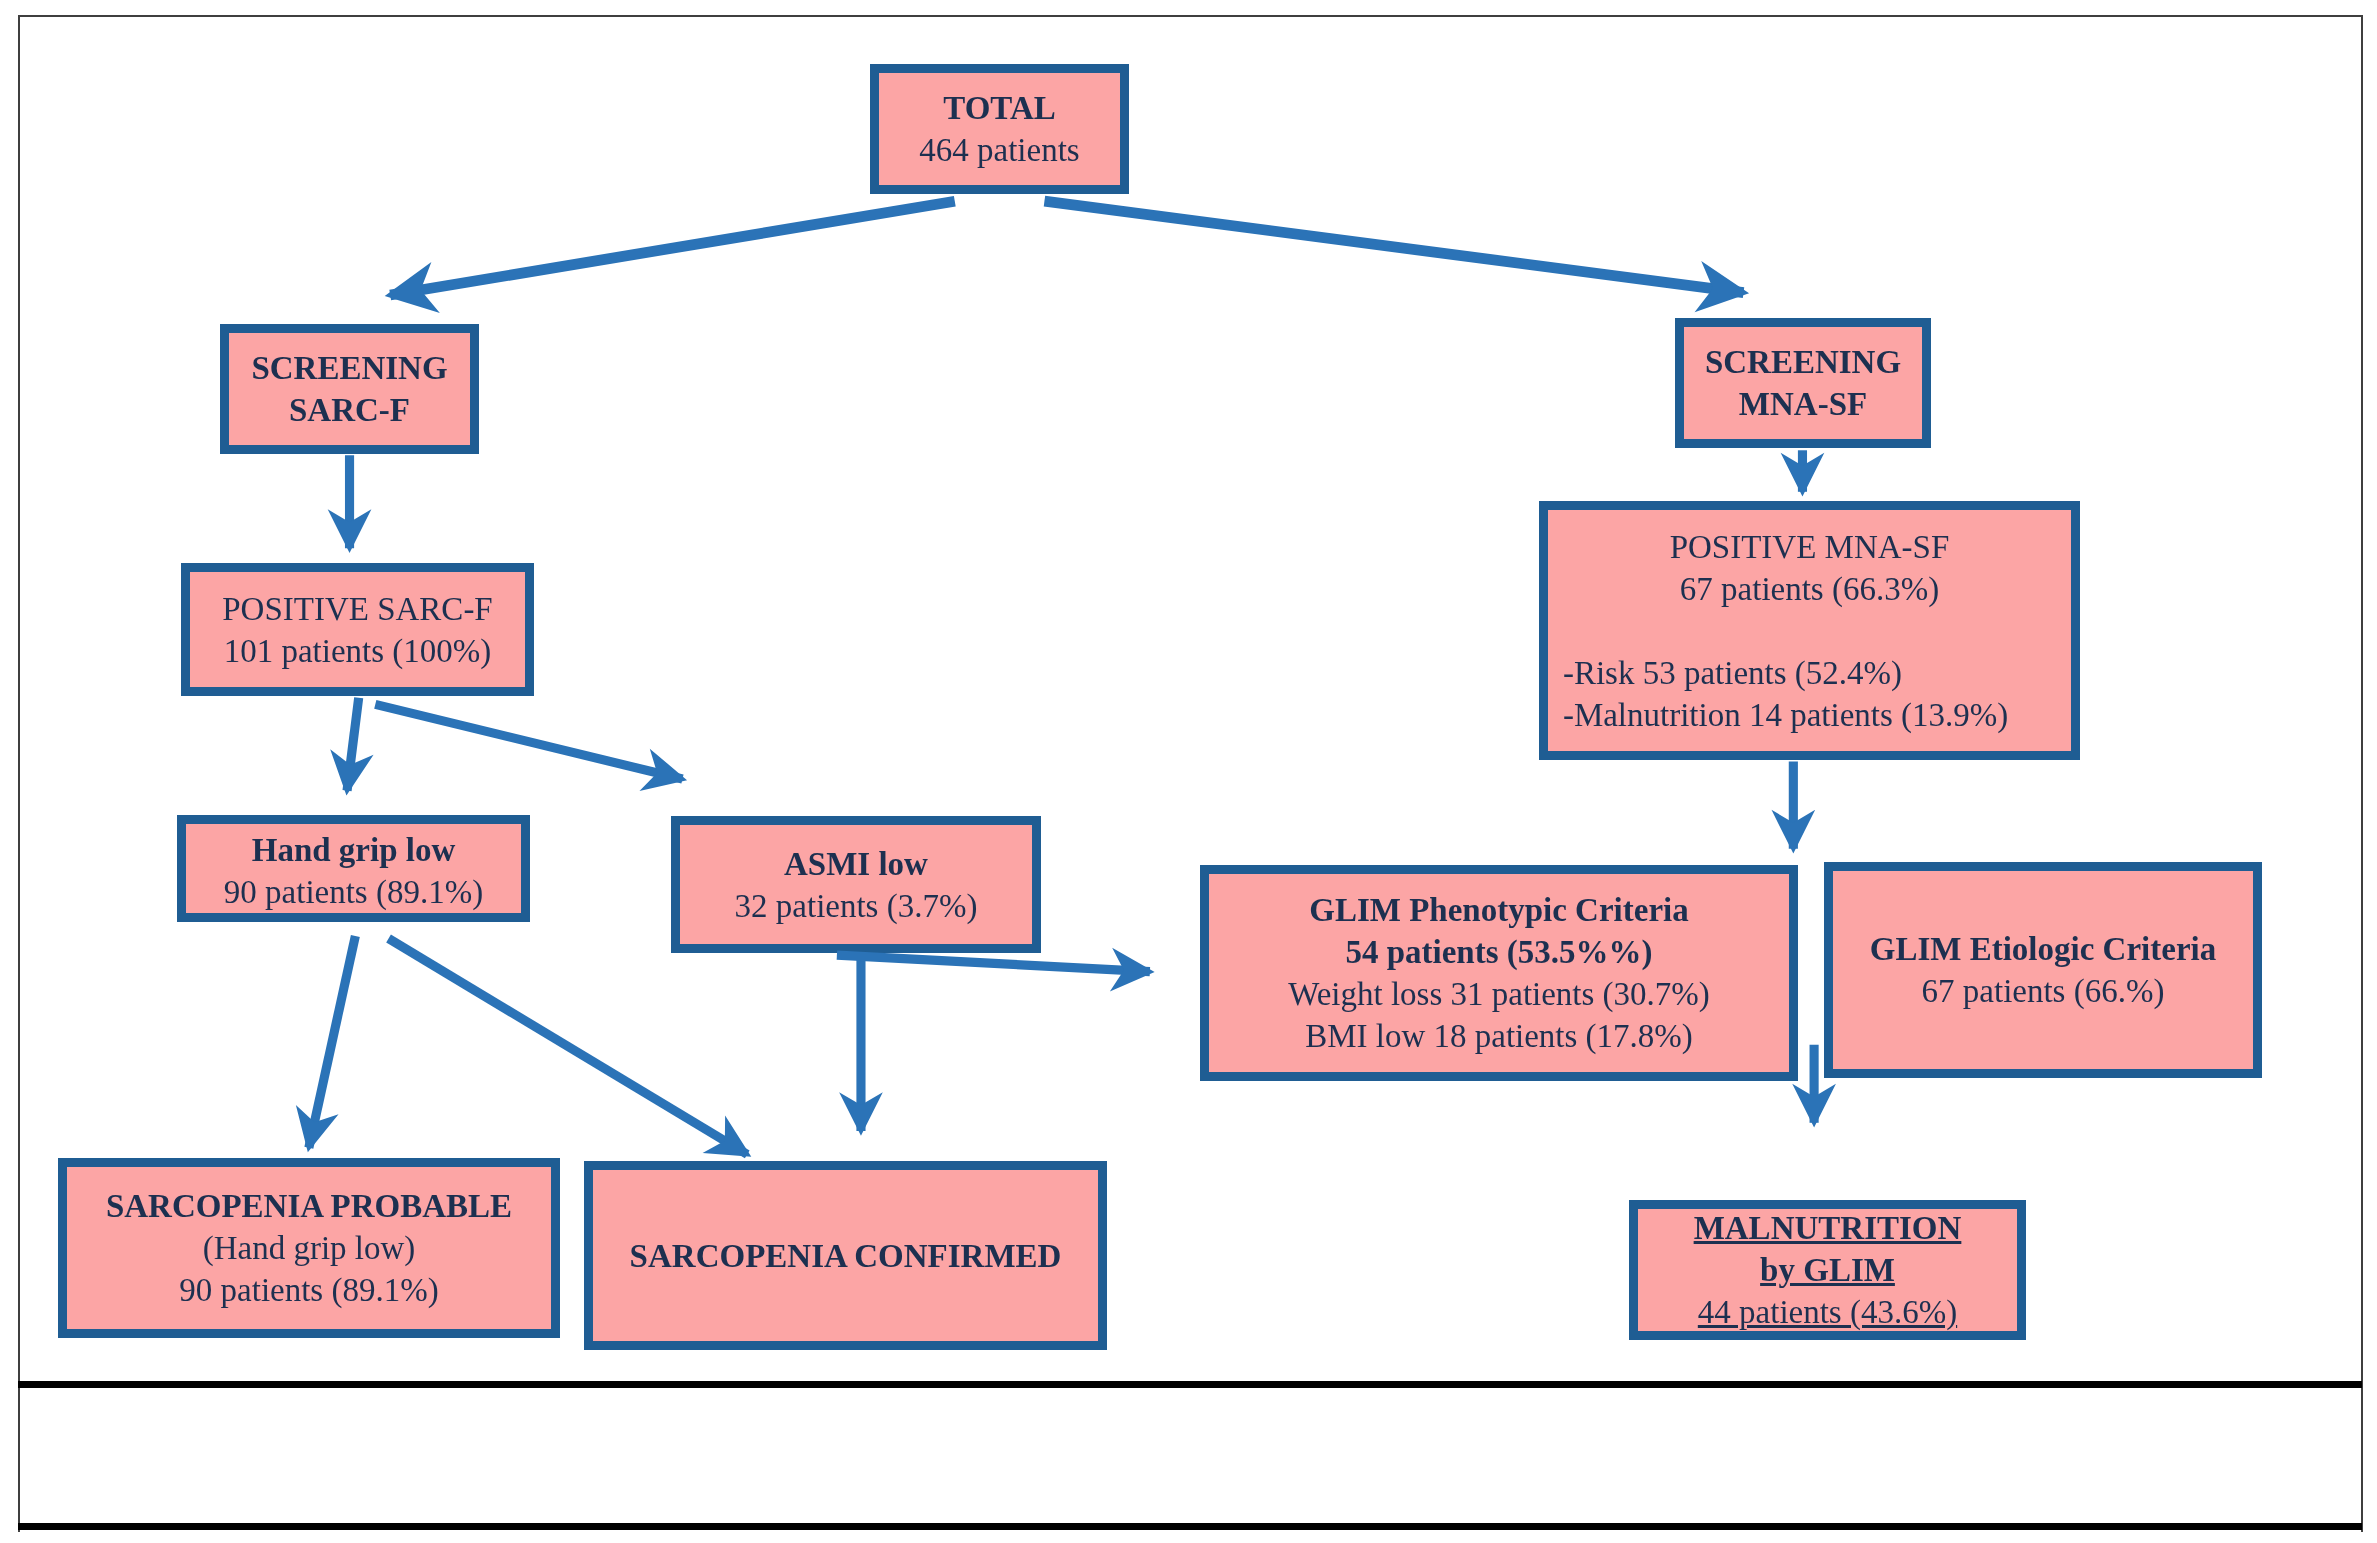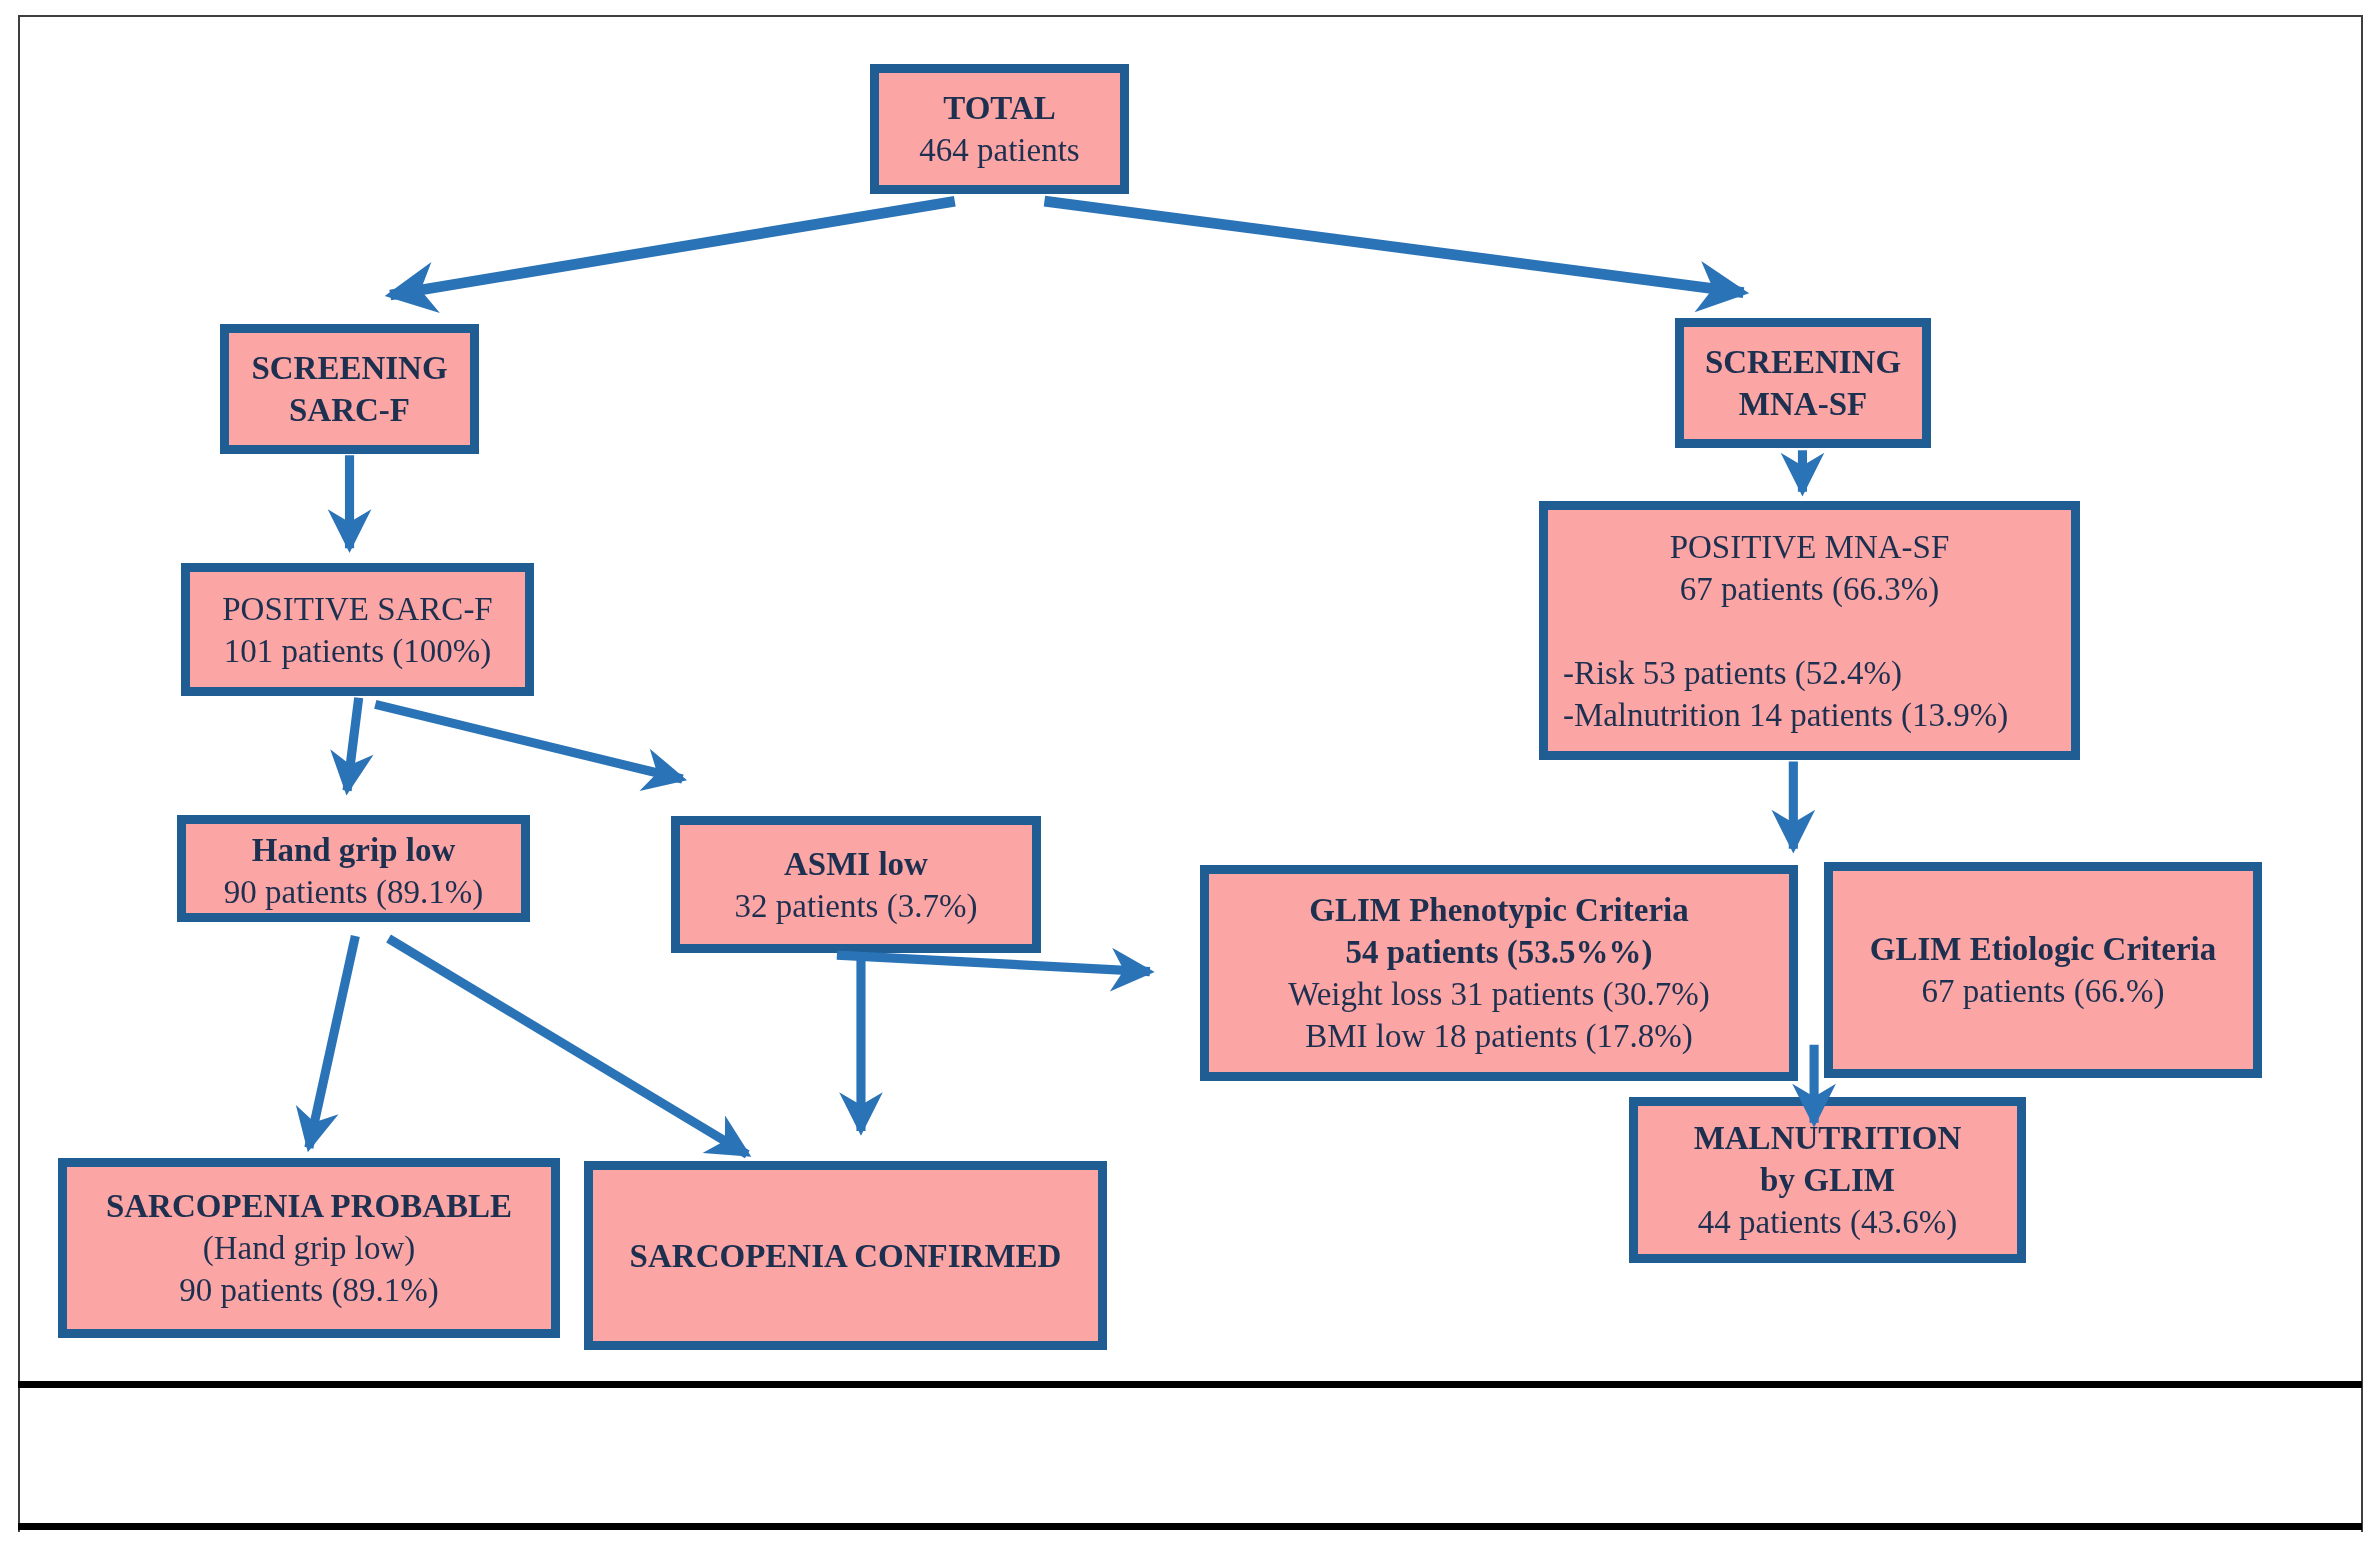--- a/index.html
+++ b/index.html
@@ -92,21 +92,21 @@
 <div class="node" style="left:58px;top:1158px;width:502px;height:180px;">
   <div class="line b">SARCOPENIA PROBABLE</div>
   <div class="line">(Hand grip low)</div>
   <div class="line">90 patients (89.1%)</div>
 </div>
 
 <div class="node" style="left:584px;top:1161px;width:523px;height:189px;">
   <div class="line b">SARCOPENIA CONFIRMED</div>
 </div>
 
-<div class="node" style="left:1629px;top:1097px;width:397px;height:166px;">
+<div class="node" style="left:1629px;top:1200px;width:397px;height:140px;text-decoration:underline;">
   <div class="line b">MALNUTRITION</div>
   <div class="line b">by GLIM</div>
   <div class="line">44 patients (43.6%)</div>
 </div>
 
 <svg class="arrows" width="2377" height="1544" viewBox="0 0 2863 1859">
   <defs>
     <marker id="ah" markerUnits="strokeWidth" markerWidth="5.2" markerHeight="5.2" viewBox="0 0 10 10" refX="8.6" refY="5" orient="auto">
       <path d="M0.4,0.4 L9.6,5 L0.4,9.6 L3.1,5 Z" fill="#2b73b7"></path>
     </marker>

